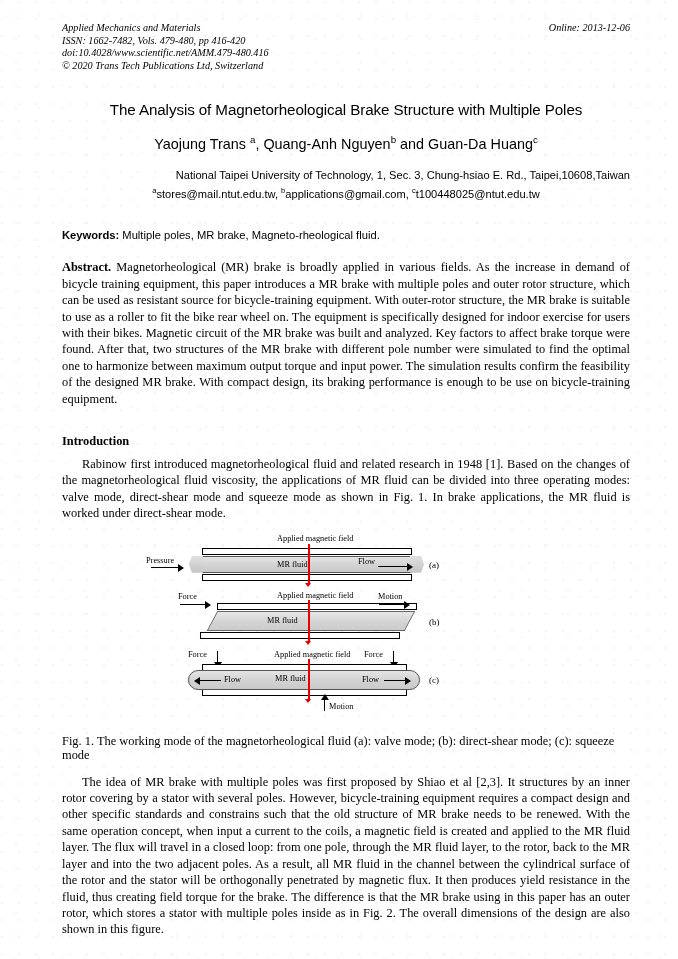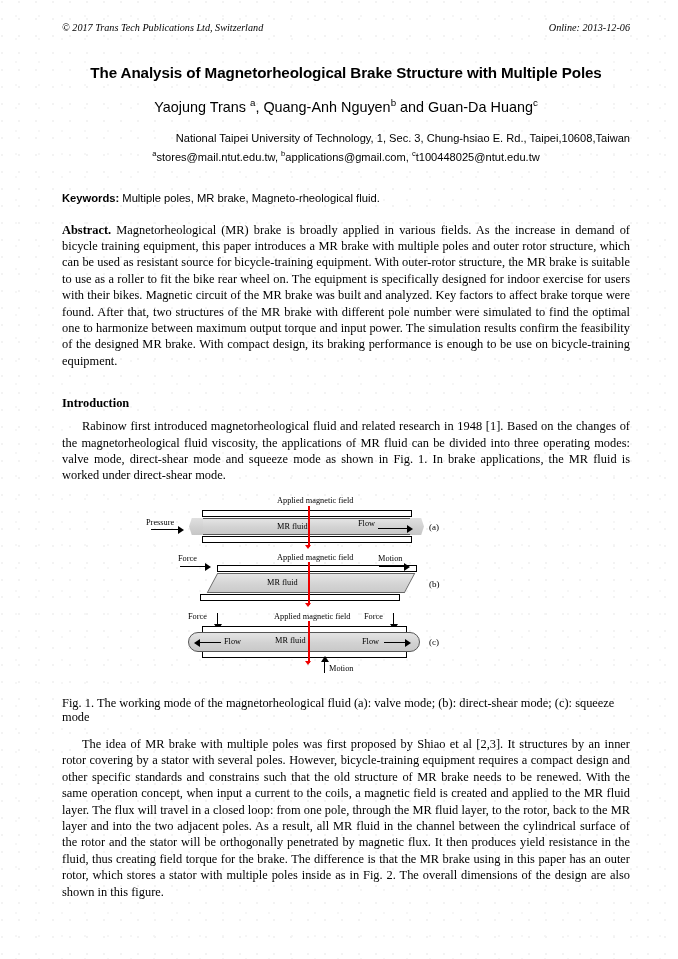--- a/index.html
+++ b/index.html
@@ -47,21 +47,21 @@
   .jhead .online {
     position: absolute;
     right: 0;
     top: 0;
     font-style: italic;
   }
 
   
   .title {
     font-family: "Liberation Sans", "DejaVu Sans", sans-serif;
-    font-weight: bold;
+    font-weight: normal;
     font-size: 15.2px;
     text-align: center;
     line-height: 19px;
     margin: 0 0 16px 0;
     letter-spacing: -0.1px;
   }
   .authors {
     font-family: "Liberation Sans", "DejaVu Sans", sans-serif;
     font-size: 14.4px;
     text-align: center;
@@ -268,21 +268,24 @@
 </head>
 <body>
 
 <div class="page">
   <div class="watermark"></div>
 
   <div class="content">
 
     <div class="jhead">
       <span class="online">Online: 2013-12-06</span>
-      <span class="left">© 2017 Trans Tech Publications Ltd, Switzerland</span>
+      <span class="left">Applied Mechanics and Materials</span>
+      <span class="left">ISSN: 1662-7482, Vols. 479-480, pp 416-420</span>
+      <span class="left">doi:10.4028/www.scientific.net/AMM.479-480.416</span>
+      <span class="left">© 2020 Trans Tech Publications Ltd, Switzerland</span>
     </div>
 
     <h1 class="title">The Analysis of Magnetorheological Brake Structure with Multiple Poles</h1>
 
     <div class="authors">
       <span>Yaojung Trans </span><sup class="mk">a</sup><span>, </span><span>Quang-Anh Nguyen</span><sup class="mk">b</sup><span> and </span><span>Guan-Da Huang</span><sup class="mk">c</sup>
     </div>
 
     <div class="affil">National Taipei University of Technology, 1, Sec. 3, Chung-hsiao E. Rd., Taipei,10608,Taiwan</div>
 

